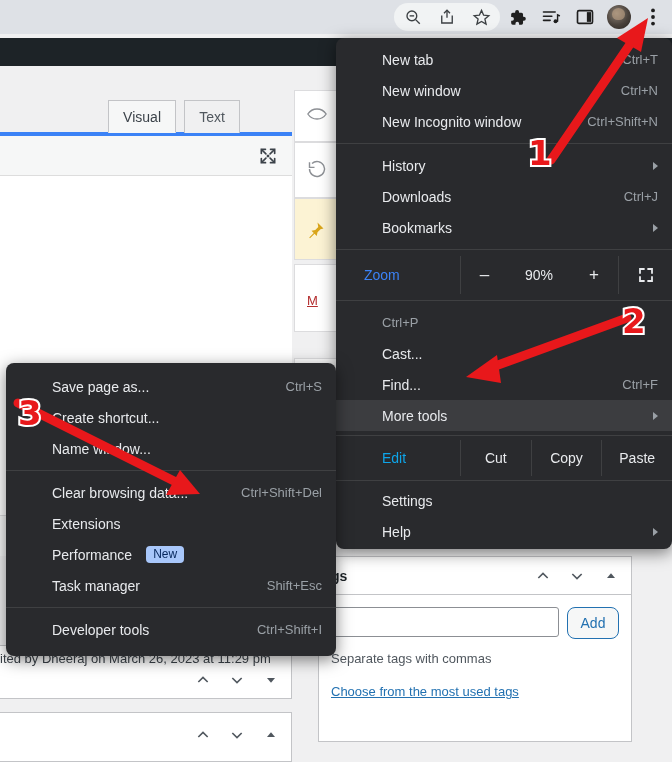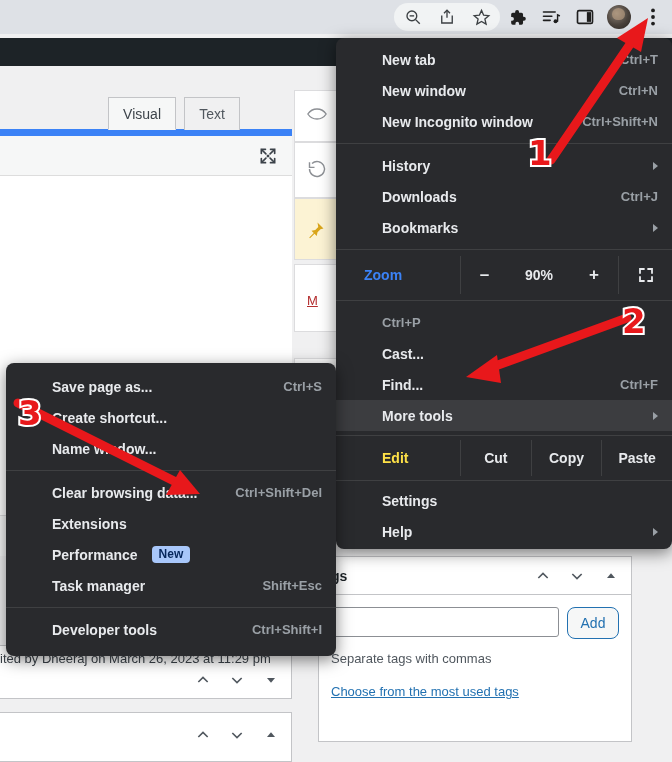--- a/index.html
+++ b/index.html
@@ -47,21 +47,21 @@
     position: absolute; left: 0; top: 38px; width: 672px; height: 28px;
     background: #1d2327;
   }
 
   
   .editor-wrap {
     position: absolute; left: 0; top: 66px; width: 292px; height: 560px;
   }
   .editor-tabs-row {
     position: absolute; left: 0; top: 30px; width: 292px; height: 40px;
-    border-bottom: 7px solid #3b82f6;
+    border-bottom: 4px solid #3b82f6;
   }
   .ed-tab {
     position: absolute; bottom: -1px; height: 33px; padding: 0 14px;
     display: flex; align-items: center; font-size: 14px; color: #50575e;
     background: #f0f0f1; border: 1px solid #c3c4c7; border-bottom: none;
     cursor: pointer;
   }
   .ed-tab.active { background: #f6f7f7; color: #3c434a; border-bottom: 1px solid #f6f7f7; }
   .ed-toolbar {
     position: absolute; left: 0; top: 70px; width: 292px; height: 40px;
@@ -128,21 +128,21 @@
   .tags-hint { margin-top: 12px; font-size: 13px; color: #50575e; }
   .tags-link {
     display: inline-block; margin-top: 18px; font-size: 13px;
     color: #2271b1; text-decoration: underline; cursor: pointer;
   }
 
   
   .menu {
     position: absolute; background: #292a2d; color: #e8eaed;
     border-radius: 8px; box-shadow: 0 4px 16px rgba(0,0,0,.5);
-    font-size: 14px; padding: 8px 0; overflow: hidden; font-weight: bold;
+    font-size: 14px; padding: 8px 0; overflow: hidden;
   }
   #main-menu { left: 336px; top: 38px; width: 336px; height: 511px; padding-top: 6px; }
   #sub-menu   { left: 6px;  top: 363px; width: 330px; height: 293px; padding: 8px 0; }
 
   .mi {
     position: relative; height: 31px; display: flex; align-items: center;
     padding: 0 14px 0 46px; cursor: pointer; white-space: nowrap;
   }
   .mi.highlight { background: #3c3d40; gap: 31px; }
   .mi-label { flex: 1; color: #e8eaed; }
@@ -162,21 +162,21 @@
     border-left: 1px solid #3f4042; cursor: pointer;
   }
   .zoom-minus { width: 48px; }
   .zoom-val { width: 62px; font-size: 14px; color: #e8eaed; }
   .zoom-plus { width: 48px; }
   .zoom-full { flex: 1; }
   .zsym { color: #e8eaed; font-size: 17px; }
 
   
   .edit-row { display: flex; align-items: center; height: 36px; }
-  .edit-label { width: 124px; padding-left: 46px; color: #fde047; }
+  .edit-label { width: 124px; padding-left: 46px; color: #0ea5e9; }
   .edit-seg {
     flex: 1; display: flex; align-items: center; justify-content: center;
     height: 36px; border-left: 1px solid #3f4042; cursor: pointer; color: #e8eaed;
   }
 
   .badge-new {
     margin-left: 14px; background: #a8c7fa; color: #06275c;
     font-size: 12px; border-radius: 4px; padding: 2px 7px; line-height: 1.15;
   }
 

